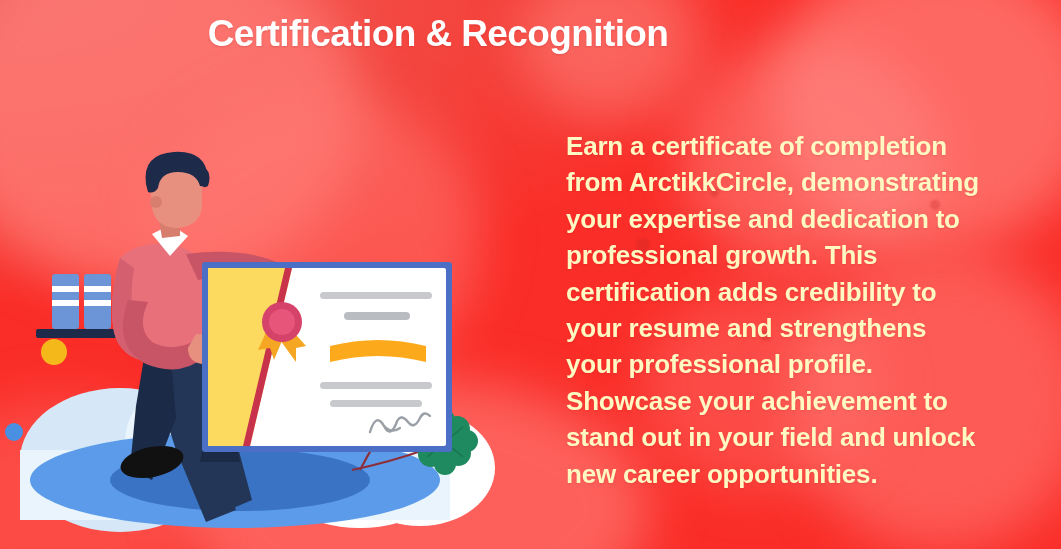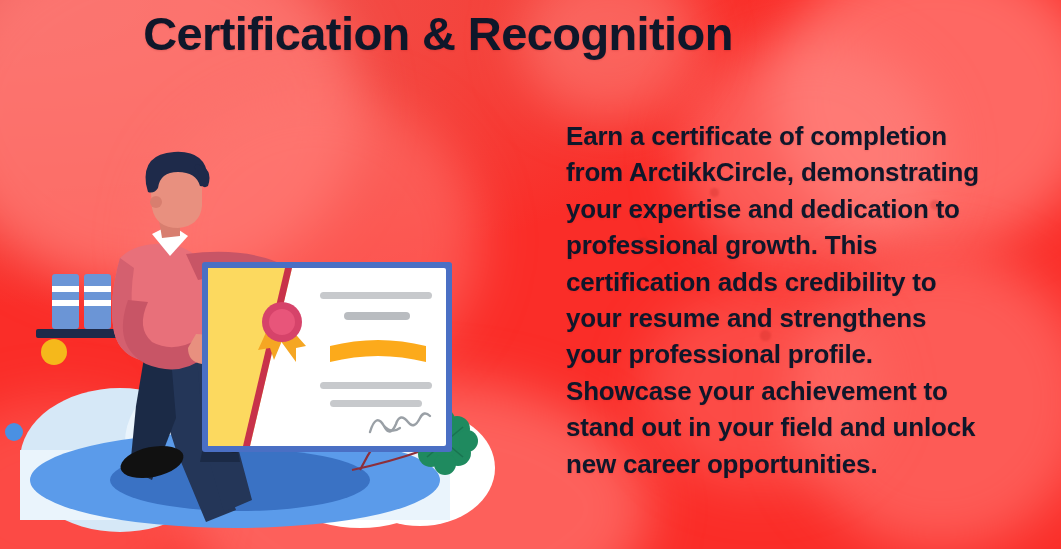--- a/index.html
+++ b/index.html
@@ -29,32 +29,32 @@
   .b6{left:180px;bottom:-90px;width:470px;height:260px;background:rgba(255,135,130,.58);}
   .b7{left:-80px;bottom:-60px;width:280px;height:210px;background:rgba(255,110,104,.45);}
   .b8{left:520px;top:-40px;width:180px;height:160px;background:rgba(255,150,145,.45);}
   .b9{right:180px;bottom:60px;width:240px;height:200px;background:rgba(255,120,116,.4);}
   .speck{position:absolute;border-radius:50%;background:rgba(196,40,38,.30);filter:blur(1px);}
 
   
   .title{
     position:absolute;left:0;right:185px;top:4px;
     text-align:center;
-    color:#0f172a;
-    font-size:47px;font-weight:bold;
+    color:#ffffff;
+    font-size:37px;font-weight:bold;
     letter-spacing:-0.6px;
     line-height:60px;
     text-shadow:0 1px 2px rgba(150,20,18,.20);
     white-space:nowrap;
   }
 
   
   .body-copy{
-    position:absolute;left:566px;top:118px;width:420px;
-    color:#0f172a;
+    position:absolute;left:566px;top:128px;width:420px;
+    color:#fef9c3;
     font-size:26px;font-weight:bold;
     line-height:36.4px;
     letter-spacing:-0.2px;
     text-shadow:0 1px 2px rgba(150,20,18,.14);
   }
 
   
   .illo{position:absolute;left:0;top:150px;width:500px;height:399px;}
   .illo svg{display:block;width:100%;height:100%;}
 </style>

